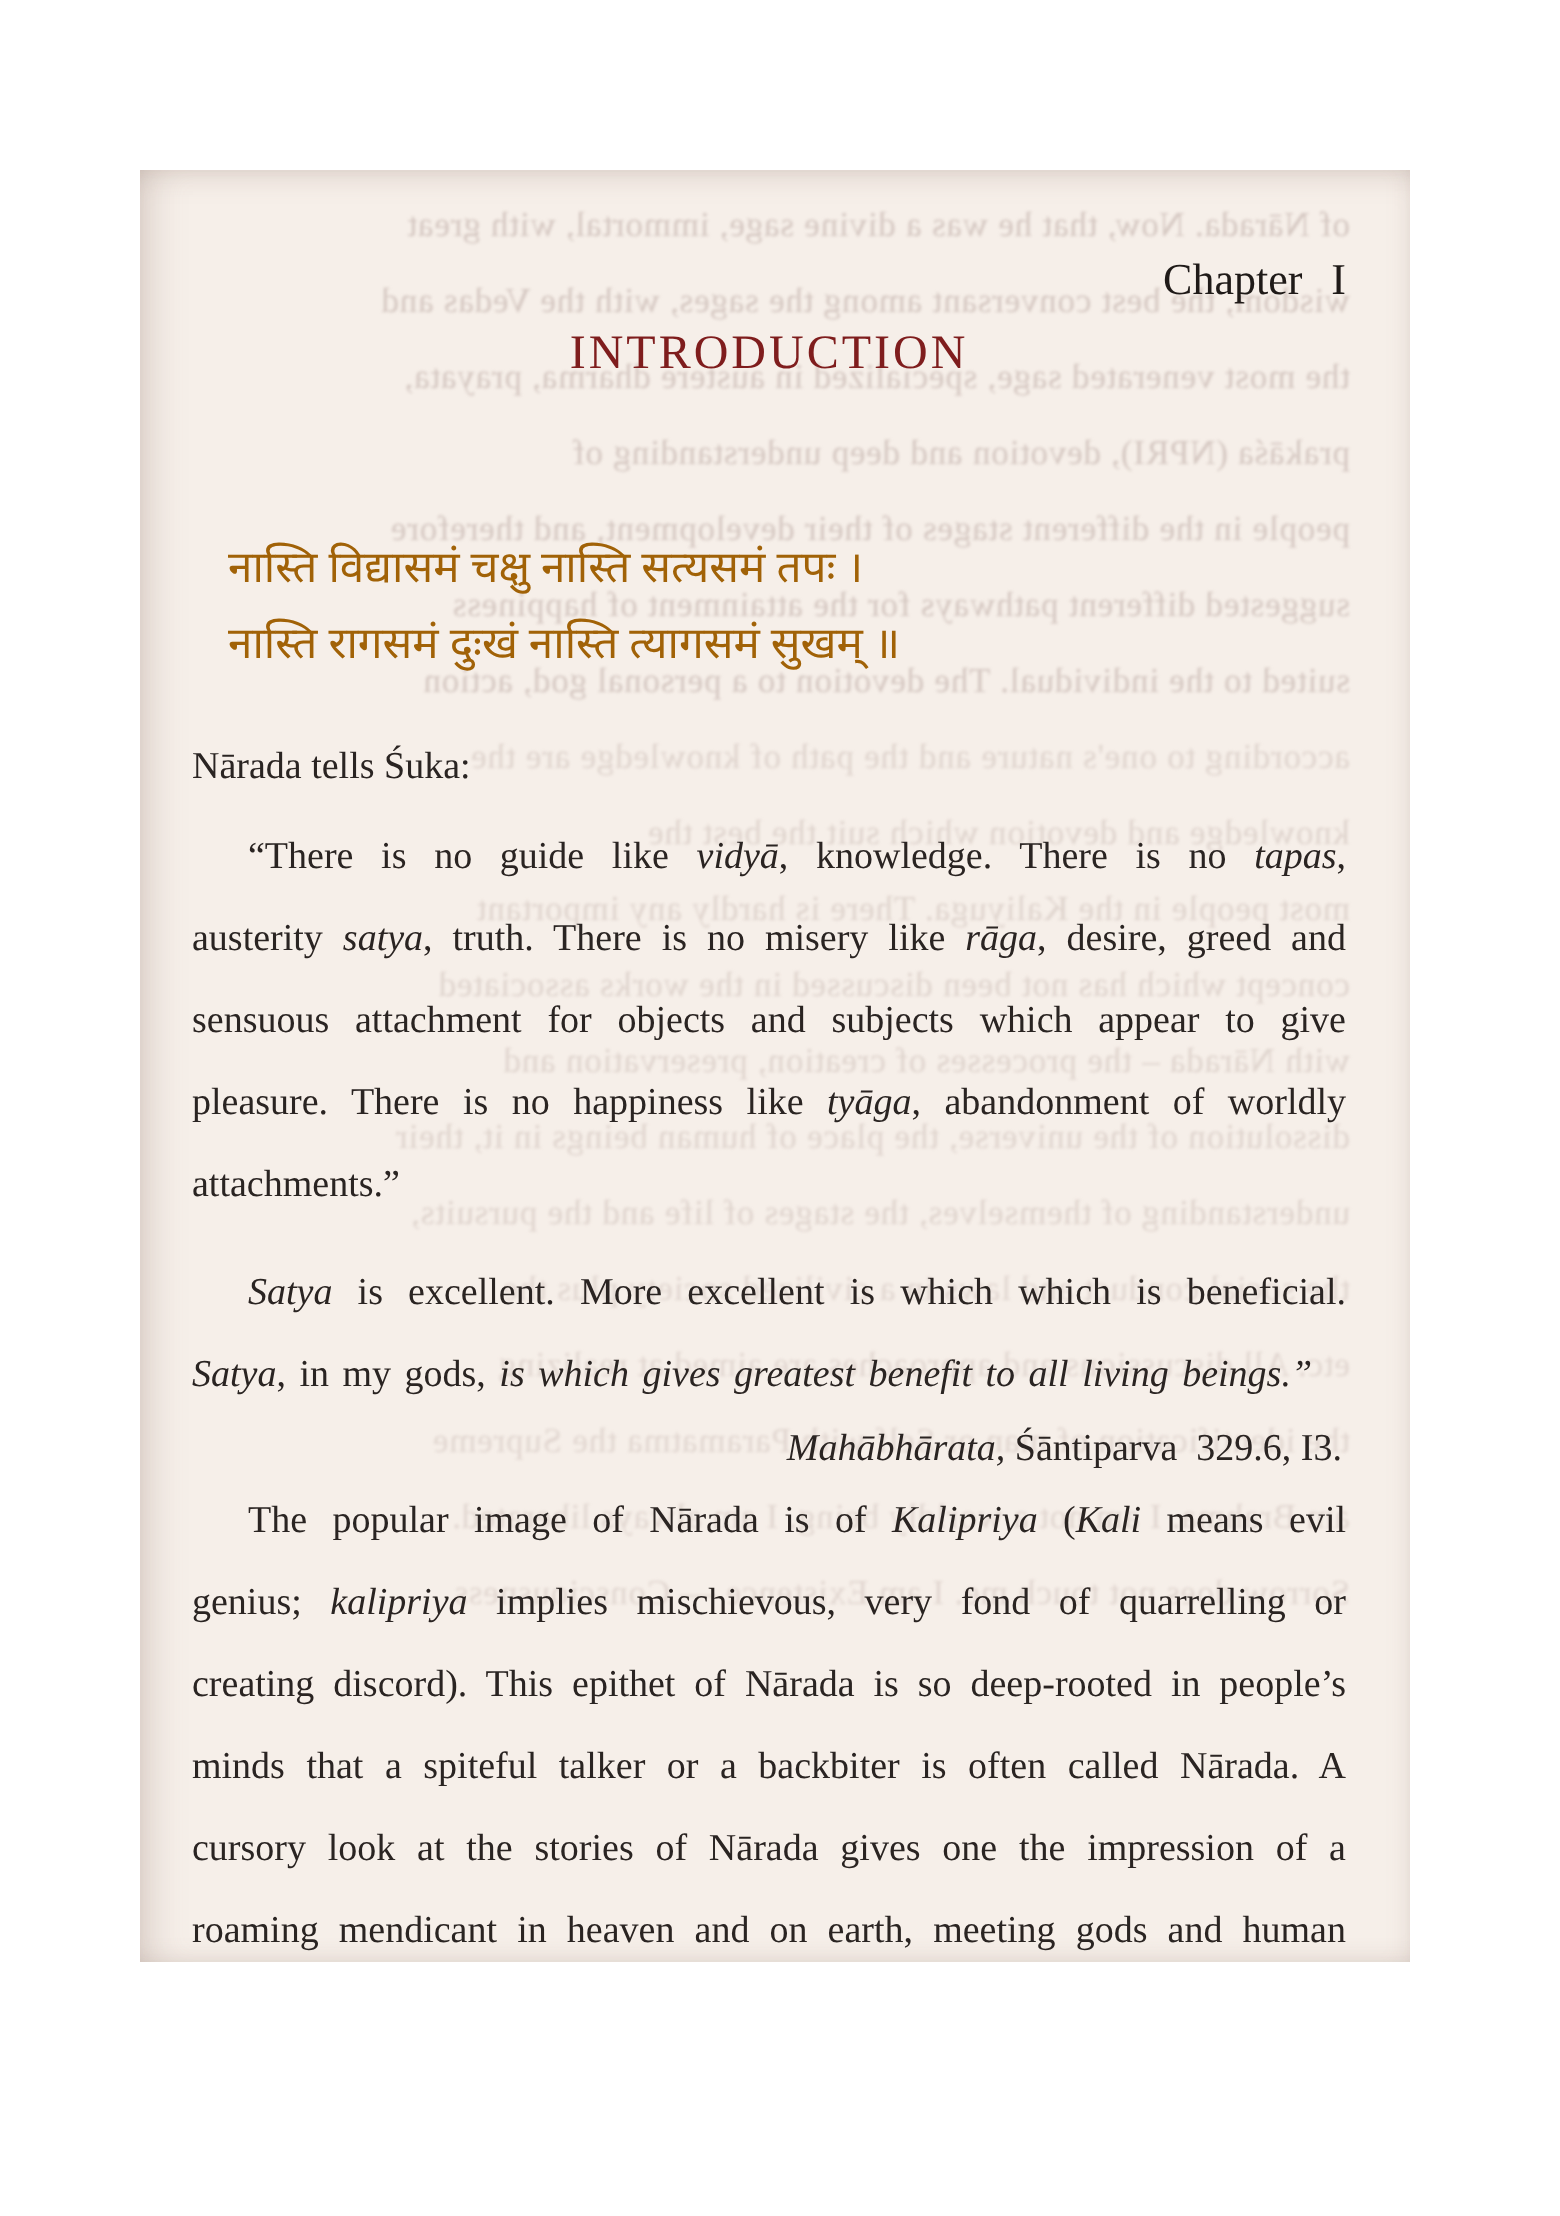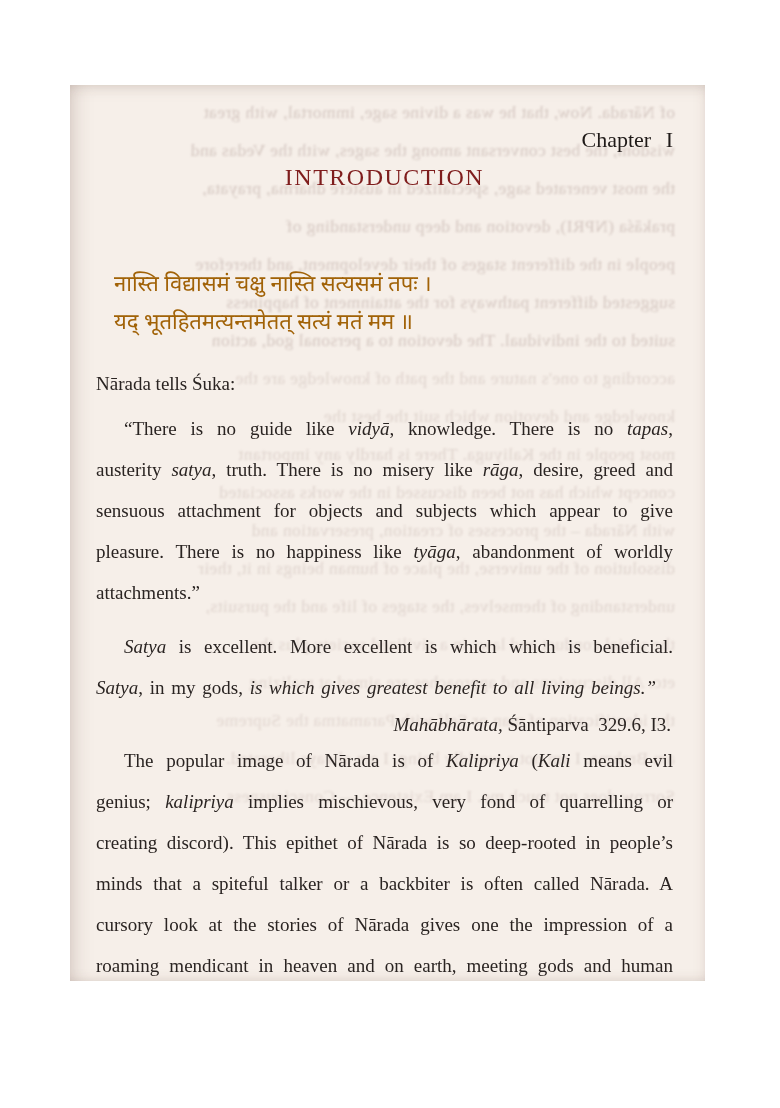--- a/index.html
+++ b/index.html
@@ -120,23 +120,23 @@
 
     <div class="content">
 
       <h1 class="chapter">Chapter I</h1>
       <h2 class="chapter-title">INTRODUCTION</h2>
 
       <div class="verse">
 
           <div class="verse-line">नास्ति विद्यासमं चक्षु नास्ति सत्यसमं तपः ।</div>
 
+          <div class="verse-line">नास्ति रागसमं दुःखं नास्ति त्यागसमं सुखम् ॥</div>
 
 
-          <div class="verse-line">यद् भूतहितमत्यन्तमेतत् सत्यं मतं मम ॥</div>
         </div>
 
       <p class="speaker">Nārada tells Śuka:</p>
 
       <p class="para q1"><span>“There is no guide like </span><i>vidyā</i><span>, knowledge. There is no </span><i>tapas</i><span>, austerity </span><i>satya</i><span>, truth. There is no misery like </span><i>rāga</i><span>, desire, greed and sensuous attachment for objects and subjects which appear to give pleasure. There is no happiness like </span><i>tyāga</i><span>, abandonment of worldly attachments.”</span></p>
 
       <p class="para q2"><i>Satya</i><span> is excellent. More excellent is which which is beneficial. </span><i>Satya</i><span>, in my gods, </span><i>is which gives greatest benefit to all living beings.”</i></p>
 
       <p class="attr"><i>Mahābhārata,</i><span> Śāntiparva  329.6, I3.</span></p>
 

